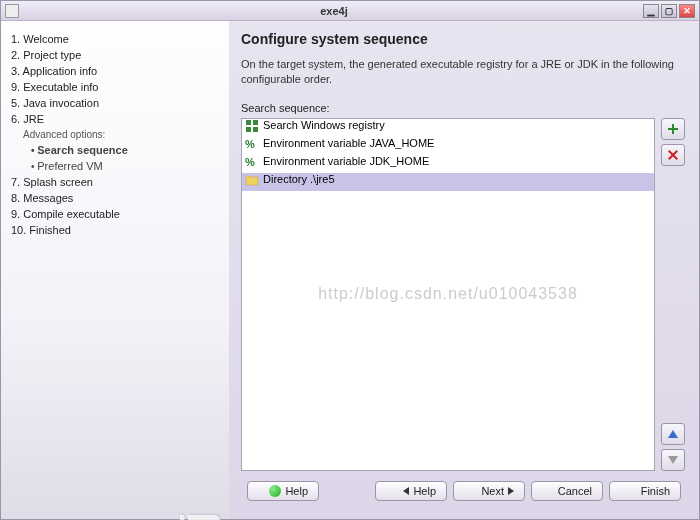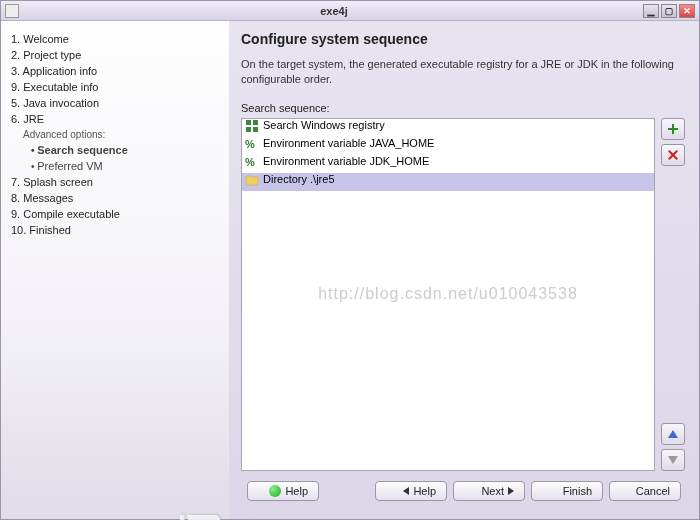--- a/index.html
+++ b/index.html
@@ -149,21 +149,21 @@
         <div class="spacer"></div>
         <div class="btn">
           <span class="tri-l"></span>
           <span>Help</span>
         </div>
         <div class="btn">
           <span>Next</span>
           <span class="tri-r"></span>
         </div>
         <div class="btn">
-          <span>Finish</span>
+          <span>Cancel</span>
         </div>
         <div class="btn">
-          <span>Cancel</span>
+          <span>Finish</span>
         </div>
       </div>
     </div>
   </div>
 </div>
 
 </body></html>

